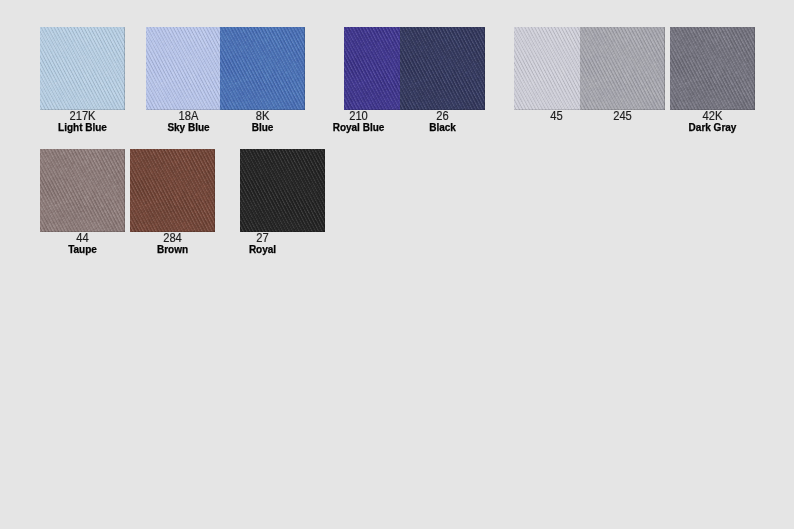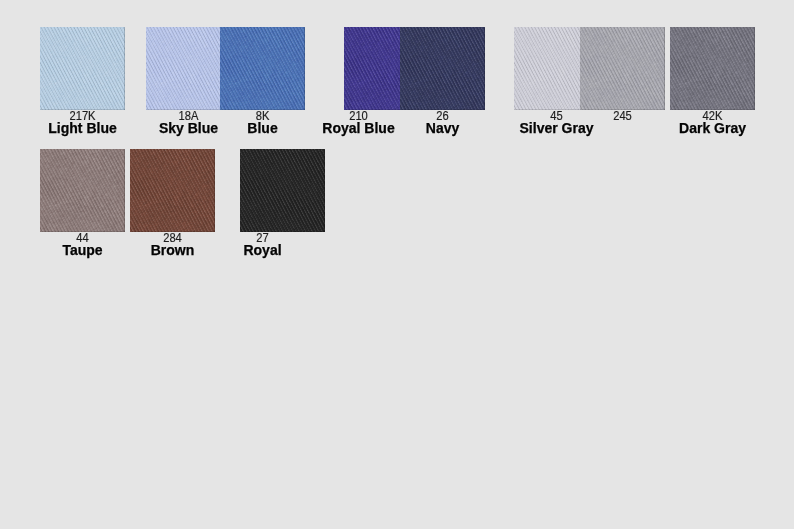--- a/index.html
+++ b/index.html
@@ -48,21 +48,21 @@
 
   .swatch-code{
     position:absolute;top:82.8px;left:0;width:85px;
     font-size:12px;line-height:12px;text-align:center;color:#1d1d1d;
     transform:scaleX(0.93);transform-origin:50% 50%;
     white-space:nowrap;will-change:opacity;
     -webkit-text-stroke:0.18px #1d1d1d;
   }
   .swatch-name{
     position:absolute;top:93.1px;left:-12px;width:109px;
-    font-size:14px;font-weight:bold;line-height:16px;text-align:center;color:#040404;
+    font-size:10px;font-weight:bold;line-height:16px;text-align:center;color:#040404;
     white-space:nowrap;will-change:opacity;
     -webkit-text-stroke:0.25px #040404;
   }
 </style>
 </head>
 <body style="background: rgb(255, 255, 255);">
 
 <svg width="0" height="0" aria-hidden="true" style="position:absolute">
   <filter id="fabricNoise" color-interpolation-filters="sRGB">
     <feTurbulence type="fractalNoise" baseFrequency="0.20 0.72" numOctaves="2" seed="5" stitchTiles="stitch" result="t"></feTurbulence>
@@ -162,40 +162,39 @@
       <div class="fabric-noise">
         <svg width="180" height="180">
               <rect width="180" height="180" filter="url(#fabricNoise)"></rect>
             </svg>
       </div>
       <div class="fabric-twill"></div>
       <div class="fabric-twill-cross"></div>
       <div class="swatch-edge"></div>
     </div>
     <div class="swatch-code">26</div>
-    <div class="swatch-name">Navy</div>
+    <div class="swatch-name">Black</div>
   </div>
       <div class="swatch-cell" style="left: 474px;">
     <div class="swatch" style="background-color: rgb(209, 209, 219);">
       <div class="fabric-mottle">
         <svg width="85" height="83">
               <rect width="85" height="83" filter="url(#fabricMottle)"></rect>
             </svg>
       </div>
       <div class="fabric-noise">
         <svg width="180" height="180">
               <rect width="180" height="180" filter="url(#fabricNoise)"></rect>
             </svg>
       </div>
       <div class="fabric-twill"></div>
       <div class="fabric-twill-cross"></div>
       <div class="swatch-edge"></div>
     </div>
     <div class="swatch-code">45</div>
-    <div class="swatch-name">Silver Gray</div>
   </div>
       <div class="swatch-cell" style="left: 540px;">
     <div class="swatch" style="background-color: rgb(168, 168, 176);">
       <div class="fabric-mottle">
         <svg width="85" height="83">
               <rect width="85" height="83" filter="url(#fabricMottle)"></rect>
             </svg>
       </div>
       <div class="fabric-noise">
         <svg width="180" height="180">

